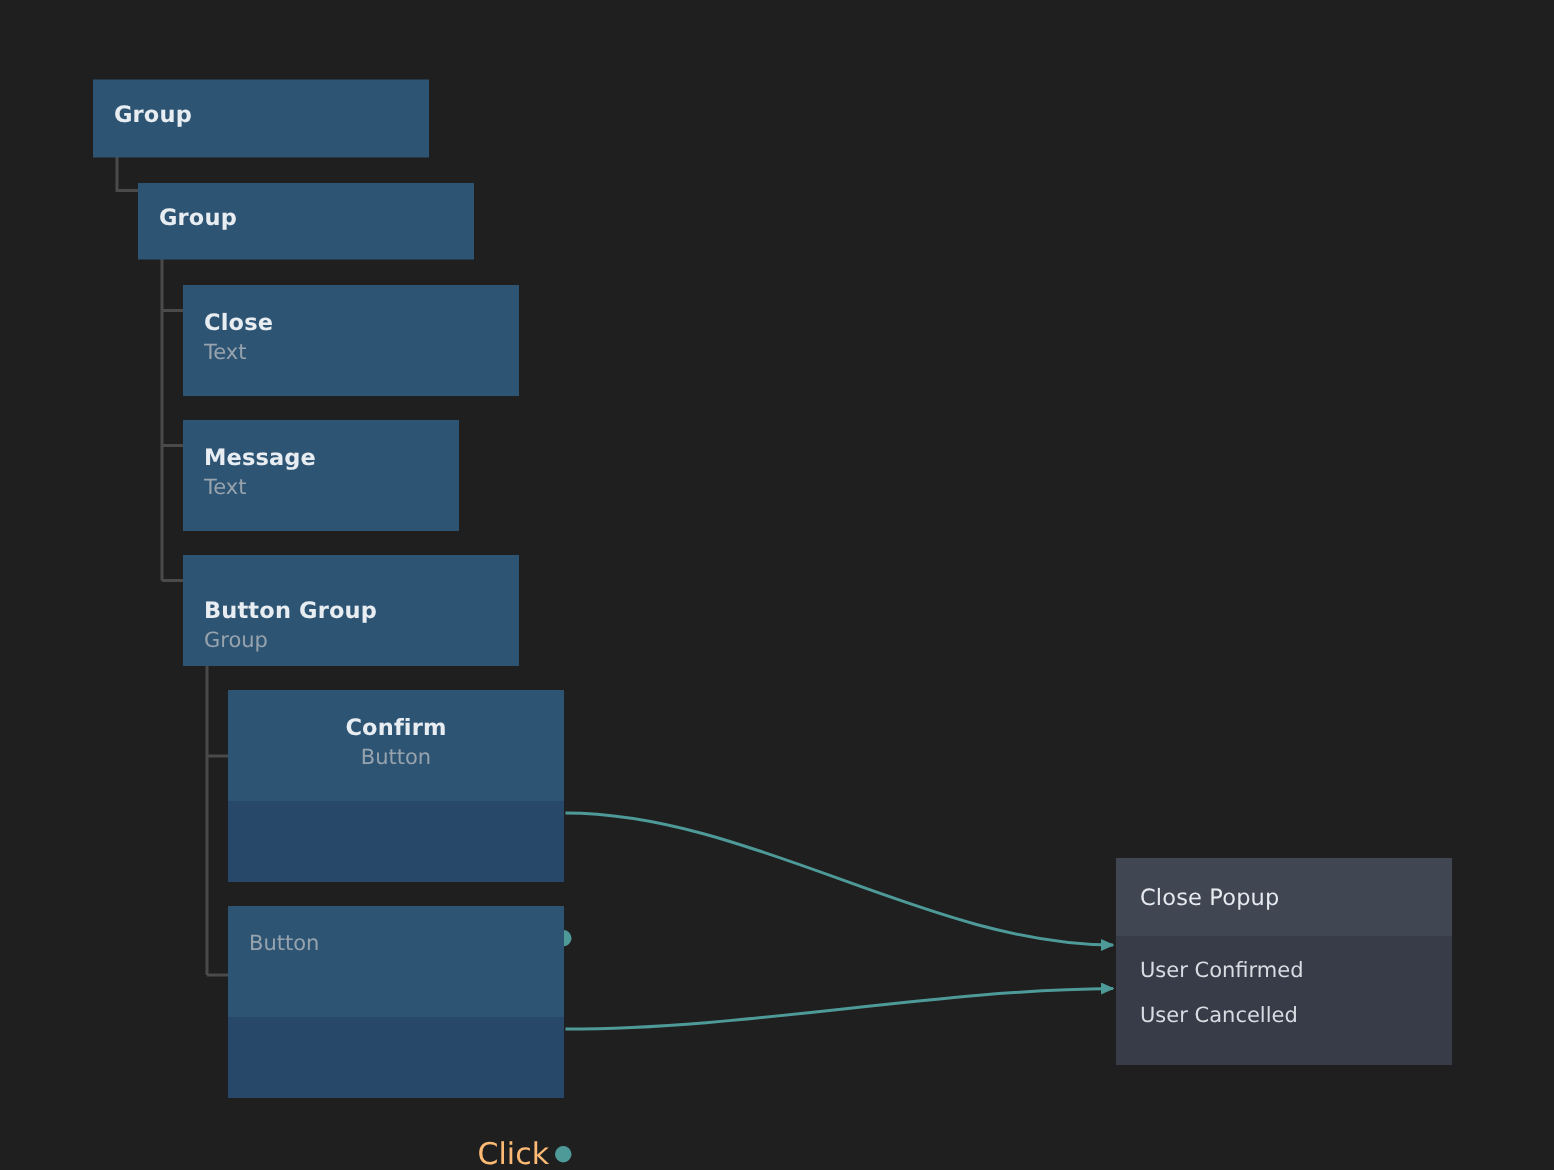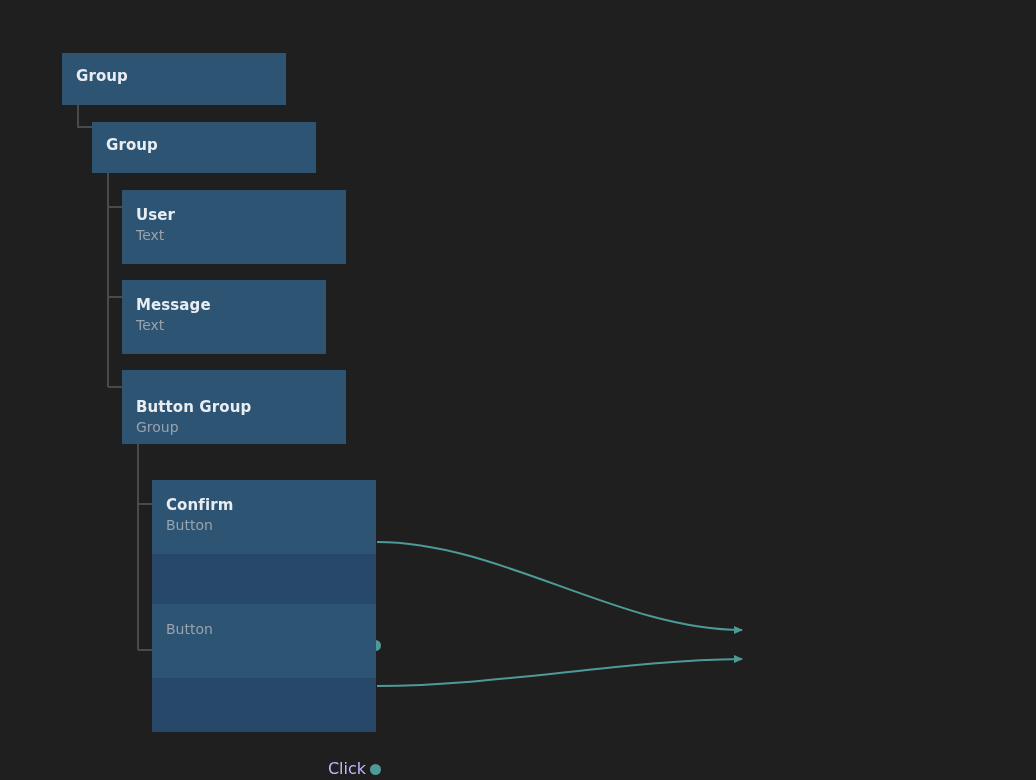--- a/index.html
+++ b/index.html
@@ -76,22 +76,22 @@
   
   .port-row {
     position: absolute;
     right: 0;
     height: 20px;
     display: flex;
     align-items: center;
     justify-content: flex-end;
   }
   .port-label {
-    color: #c4b5fd;
-    font-size: 16px;
+    color: #fdba74;
+    font-size: 20px;
     line-height: 20px;
     white-space: nowrap;
     margin-right: 10px;
   }
   .port-dot {
     width: 11px;
     height: 11px;
     border-radius: 50%;
     background: #4e9a99;
     position: absolute;
@@ -162,40 +162,40 @@
   </div>
 
   <div class="node node-blue node-compact" style="left:92px; top:102px; width:224px; height:51px;">
     <div class="node-header" style="padding-top:13px;">
       <div class="node-title">Group</div>
     </div>
   </div>
 
   <div class="node node-blue" style="left:122px; top:170px; width:224px; height:74px;">
     <div class="node-header" style="height:74px; padding-top:15px;">
-      <div class="node-title">User</div>
+      <div class="node-title">Close</div>
       <div class="node-subtitle">Text</div>
     </div>
   </div>
 
-  <div class="node node-blue" style="left:122px; top:260px; width:204px; height:74px;">
+  <div class="node node-blue" style="left:122px; top:260px; width:184px; height:74px;">
     <div class="node-header" style="height:74px; padding-top:15px;">
       <div class="node-title">Message</div>
       <div class="node-subtitle">Text</div>
     </div>
   </div>
 
   <div class="node node-blue" style="left:122px; top:350px; width:224px; height:74px;">
     <div class="node-header" style="height:74px; padding-top:27px;">
       <div class="node-title">Button Group</div>
       <div class="node-subtitle">Group</div>
     </div>
   </div>
 
-  <div class="node node-blue" style="left:152px; top:460px; width:224px; height:128px;">
+  <div class="node node-blue" style="left:152px; top:440px; width:224px; height:128px;text-align:center;">
     <div class="node-header" style="height:74px; padding-top:15px;">
       <div class="node-title">Confirm</div>
       <div class="node-subtitle">Button</div>
     </div>
     <div class="node-body" style="height:54px;">
       <div class="port-row" style="top:81px; right:0; width:100%;">
         <span class="port-label">Click</span>
         <span class="port-dot"></span>
       </div>
     </div>
@@ -206,14 +206,27 @@
       <div class="node-subtitle">Button</div>
     </div>
     <div class="node-body" style="height:54px;">
       <div class="port-row" style="top:81px; right:0; width:100%;">
         <span class="port-label">Click</span>
         <span class="port-dot"></span>
       </div>
     </div>
   </div>
 
+  <div class="node node-gray" style="left:744px; top:552px; width:224px; height:138px;">
+    <div class="node-header" style="height:52px;">
+      <div class="node-title">Close Popup</div>
+    </div>
+    <div class="node-body" style="height:86px;">
+      <div class="input-row">
+        <span class="input-label">User Confirmed</span>
+      </div>
+      <div class="input-row">
+        <span class="input-label">User Cancelled</span>
+      </div>
+    </div>
+  </div>
 
 </div>
 
 </body></html>

